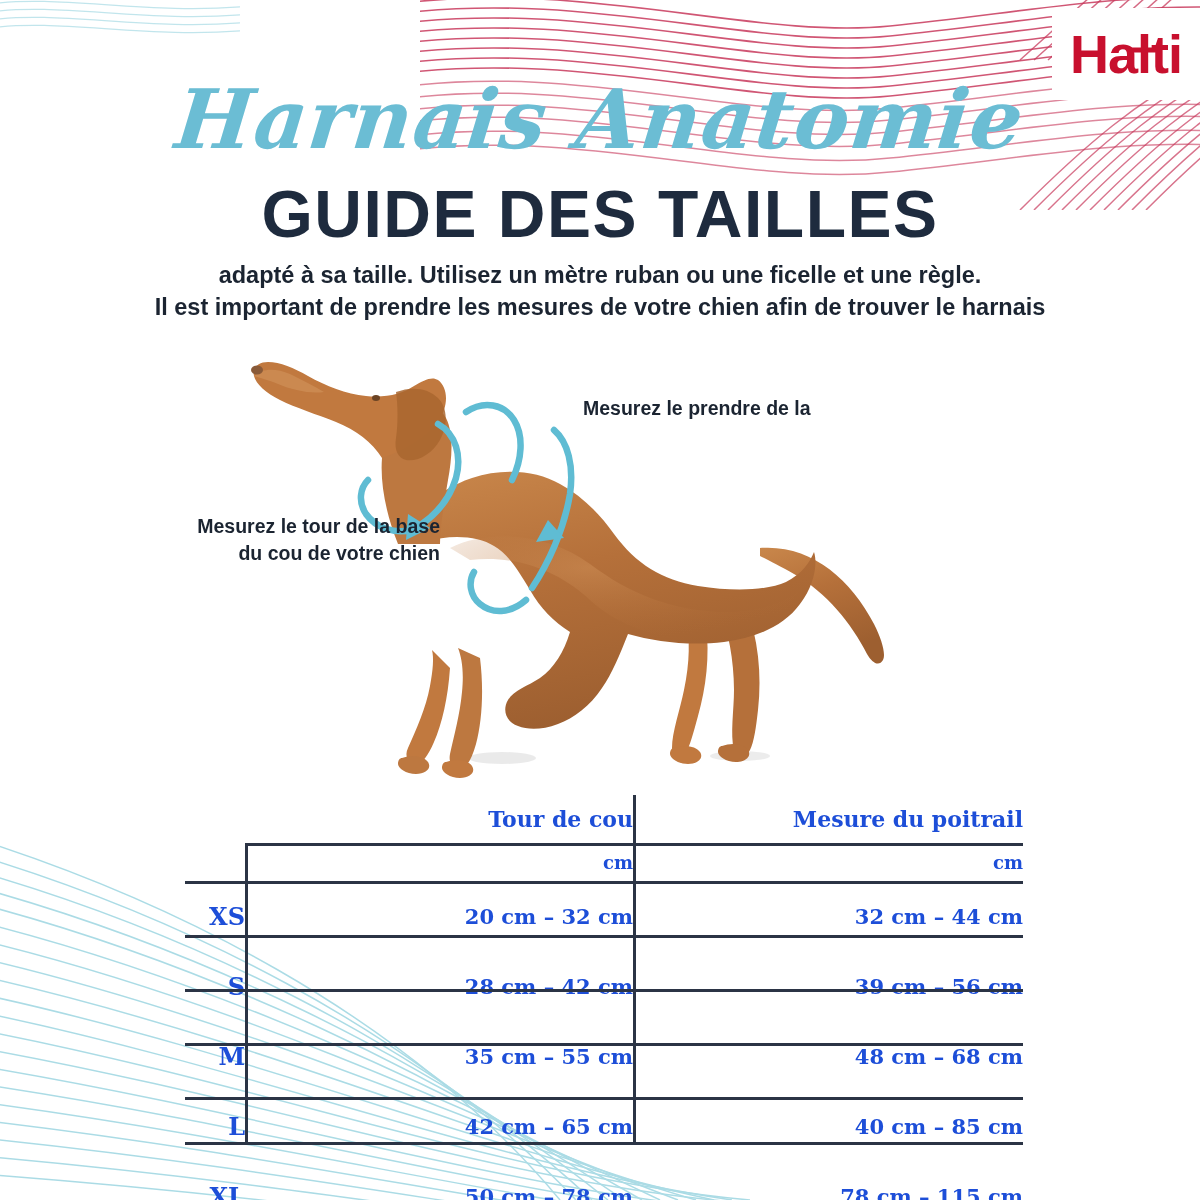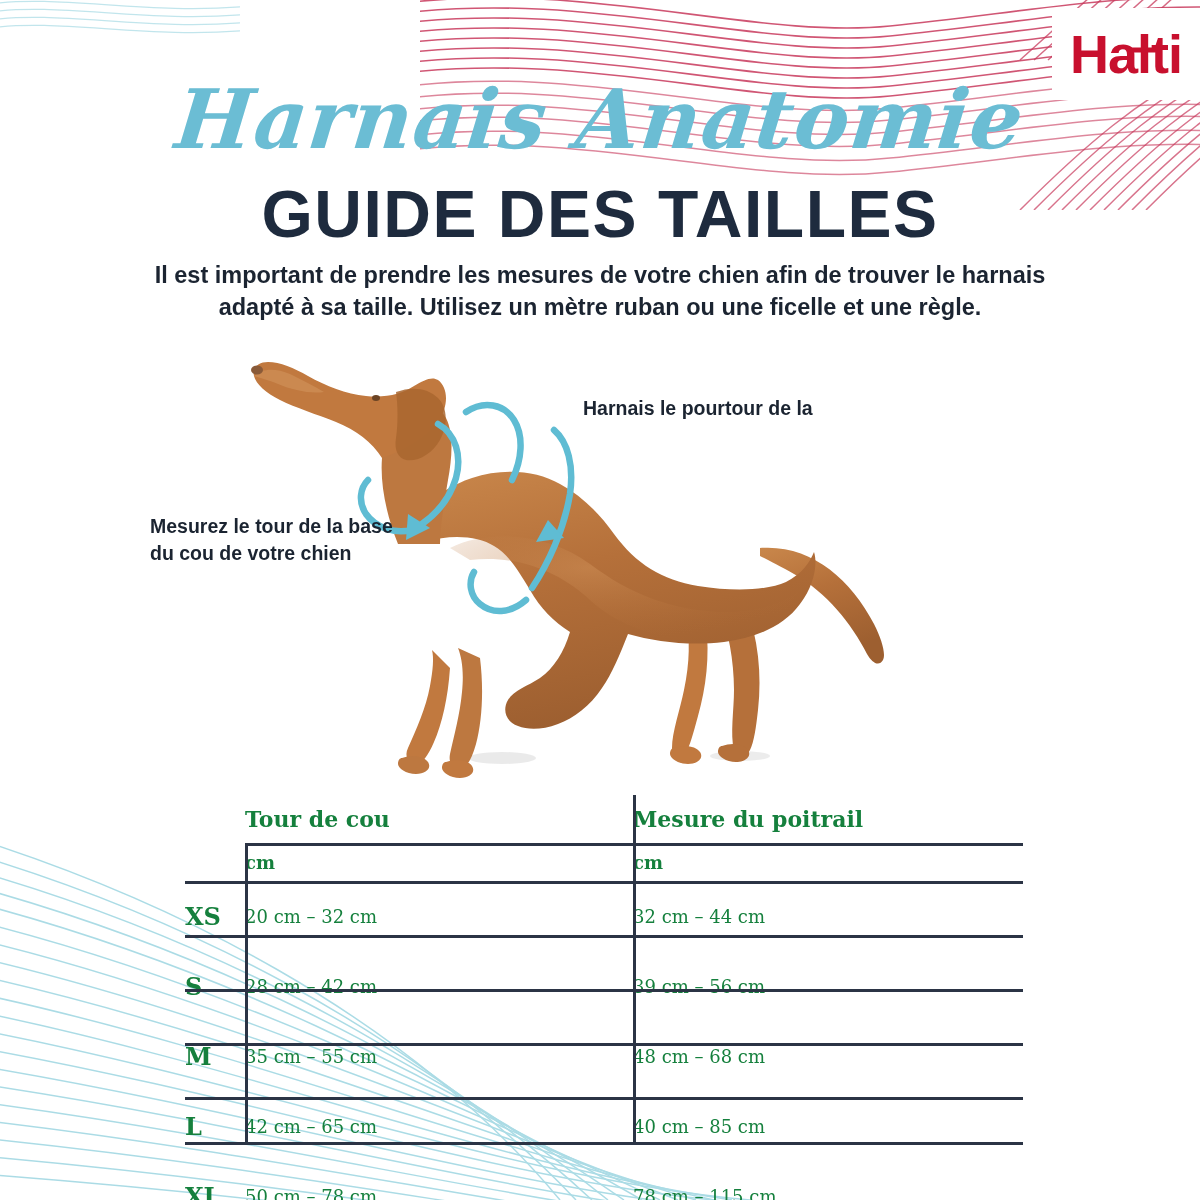--- a/index.html
+++ b/index.html
@@ -64,44 +64,44 @@
 
   
   #illustration{position:absolute;top:338px;left:150px;width:760px;height:450px;}
   .annot{
     position:absolute;
     font-family:"Liberation Sans", sans-serif;
     font-weight:bold;font-size:19.5px;line-height:1.38;
     color:#1b2431;
   }
   #annot-chest{top:395px;left:583px;width:330px;text-align:left;}
-  #annot-neck{top:513px;left:150px;width:290px;}
+  #annot-neck{top:513px;left:150px;width:290px;text-align:right;}
 
   
   #table-wrap{position:absolute;top:795px;left:185px;width:838px;height:350px;}
   table.sizes{border-collapse:collapse;width:838px;table-layout:fixed;}
   table.sizes td,table.sizes th{
     padding:0;margin:0;border:0;
     font-family:"DejaVu Serif", serif;
-    color:#15803d;
-    text-align:left;
+    color:#1d4ed8;
+    text-align:right;
     vertical-align:middle;
   }
   col.c-size{width:60px;}
   col.c-neck{width:388px;}
   col.c-chest{width:390px;}
 
   tr.hdr th{height:48px;font-size:22px;font-weight:bold;}
   tr.units td{height:38px;font-size:18px;font-weight:bold;margin-top:12px;}
   tr.data td{height:70px;margin-top:8px;}
 
   .sz{font-size:24px;font-weight:bold;font-family:"DejaVu Serif", serif;}
   .val{
     font-family:"Liberation Sans", sans-serif;
-    font-weight:normal;font-size:18px;color:#1b2431;
+    font-weight:bold;font-size:21px;color:#1b2431;
   }
 
   
   .hrule{position:absolute;left:0;width:838px;height:3px;background:#2b3445;}
   .hrule.short{left:60px;width:778px;}
   .vrule{position:absolute;width:3px;background:#2b3445;}
   #v-size{left:60px;top:48px;height:302px;}
   #v-mid{left:448px;top:0px;height:350px;}
 </style>
 </head>
@@ -186,22 +186,22 @@
     </g>
   </svg>
 
   <div id="logo-plate">
     <div id="logo-text">Halti<span class="strike"></span></div>
   </div>
 
   <div id="title-script">Harnais Anatomie</div>
   <div id="title-main">GUIDE DES TAILLES</div>
   <div id="subtitle">
+    <span style="display: block;">adapté à sa taille. Utilisez un mètre ruban ou une ficelle et une règle.</span>
     <span style="display: block;">Il est important de prendre les mesures de votre chien afin de trouver le harnais</span>
-    <span style="display: block;">adapté à sa taille. Utilisez un mètre ruban ou une ficelle et une règle.</span>
   </div>
 
   <svg id="illustration" viewBox="0 0 760 450">
     <defs>
       <linearGradient id="coat" x1="0" y1="0" x2="0.35" y2="1">
         <stop offset="0%" stop-color="#c9874b"></stop>
         <stop offset="45%" stop-color="#b5703a"></stop>
         <stop offset="100%" stop-color="#9d5f30"></stop>
       </linearGradient>
       <radialGradient id="coatHi" cx="0.4" cy="0.3" r="0.7">
@@ -282,21 +282,21 @@
 
     <g fill="none" stroke="#5fbcd3" stroke-width="6.5" stroke-linecap="round">
       <path d="M316,74 C334,62 354,66 364,82 C374,98 372,122 362,142"></path>
       <path d="M404,92 C418,104 424,128 420,156 C414,192 398,226 382,250"></path>
       <path d="M376,262 C360,276 342,276 330,266 C320,258 318,244 324,234"></path>
     </g>
     <path d="M398,182 L414,200 L386,204 Z" fill="#5fbcd3"></path>
   </svg>
 
   <div class="annot" id="annot-chest">
-    <div>Harnais le pourtour de la</div>
+    <div>Mesurez le prendre de la</div>
   </div>
 
   <div class="annot" id="annot-neck">
     <div>Mesurez le tour de la base</div>
     <div>du cou de votre chien</div>
   </div>
 
   <div id="table-wrap">
     <table class="sizes">
       <colgroup>

